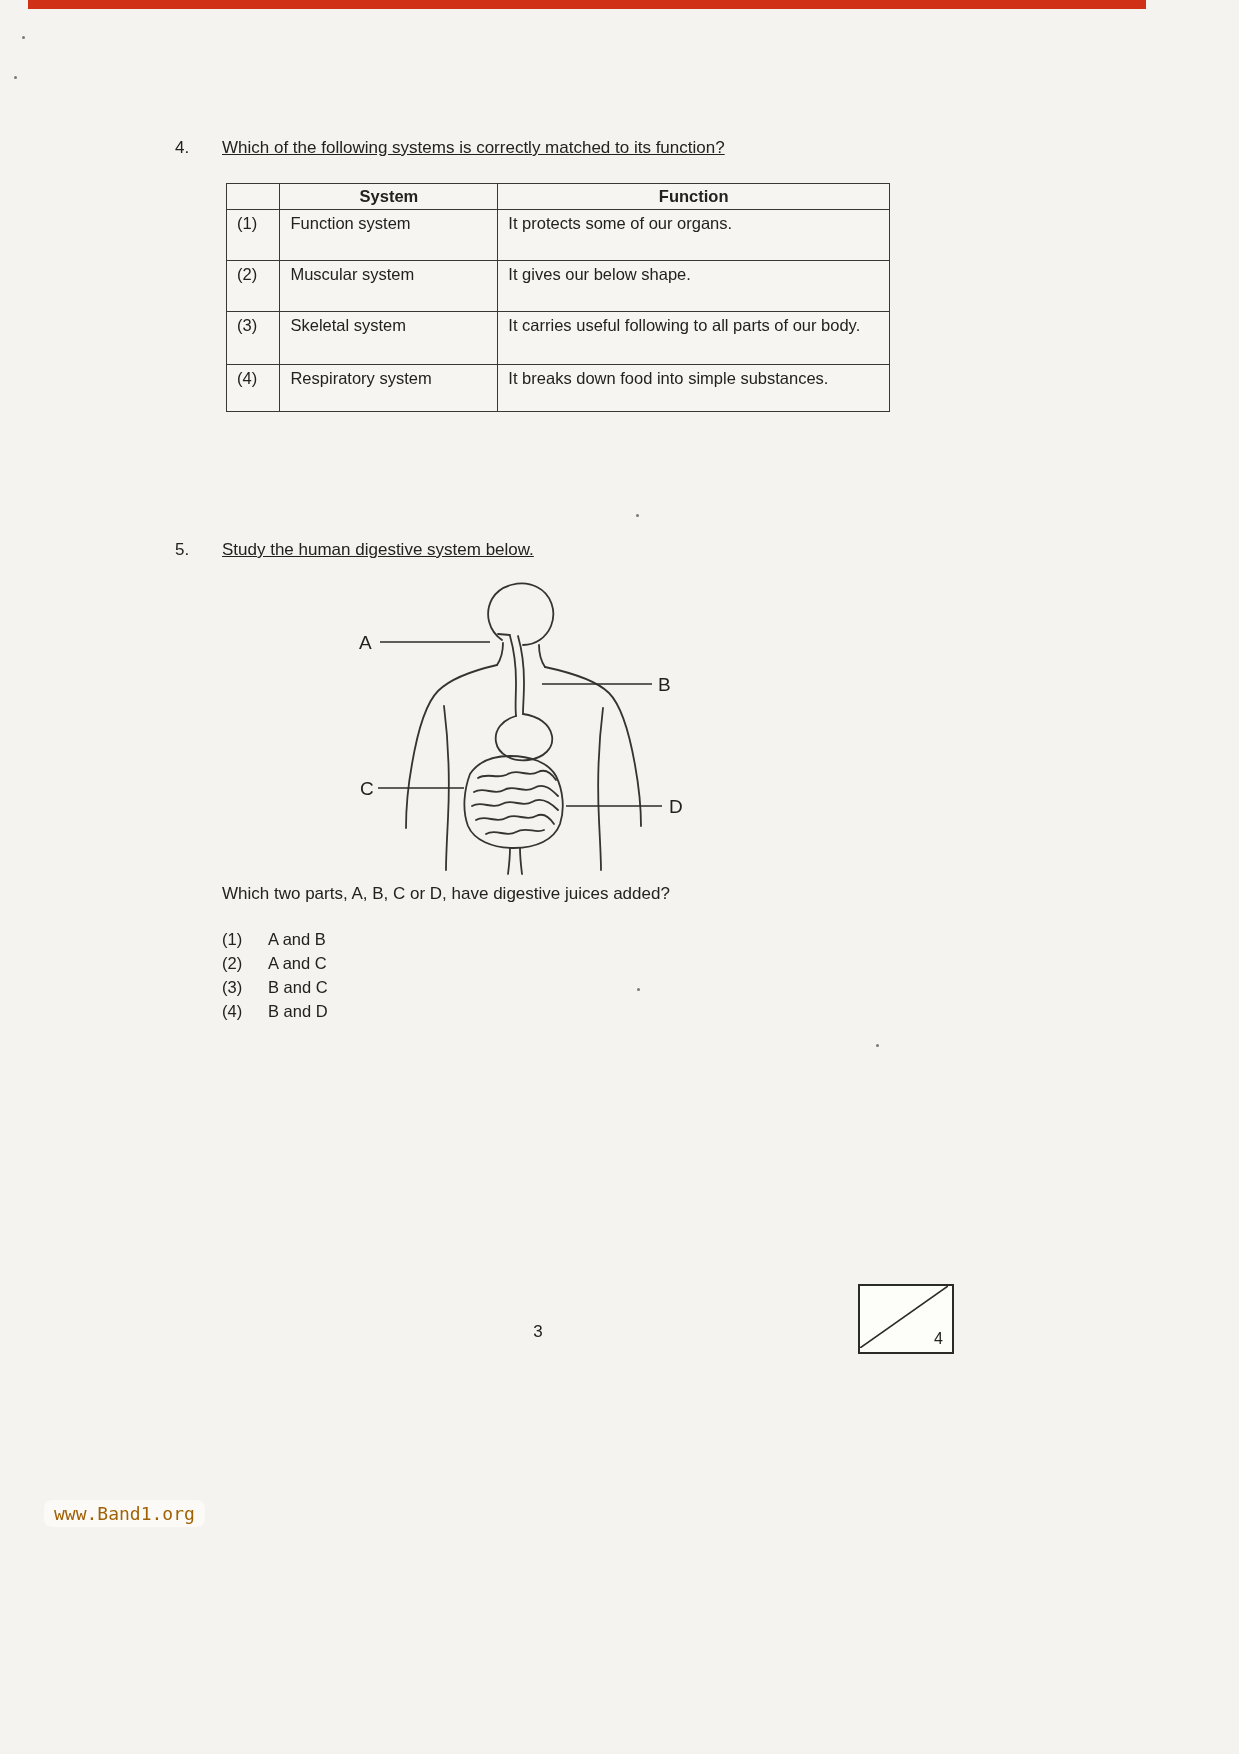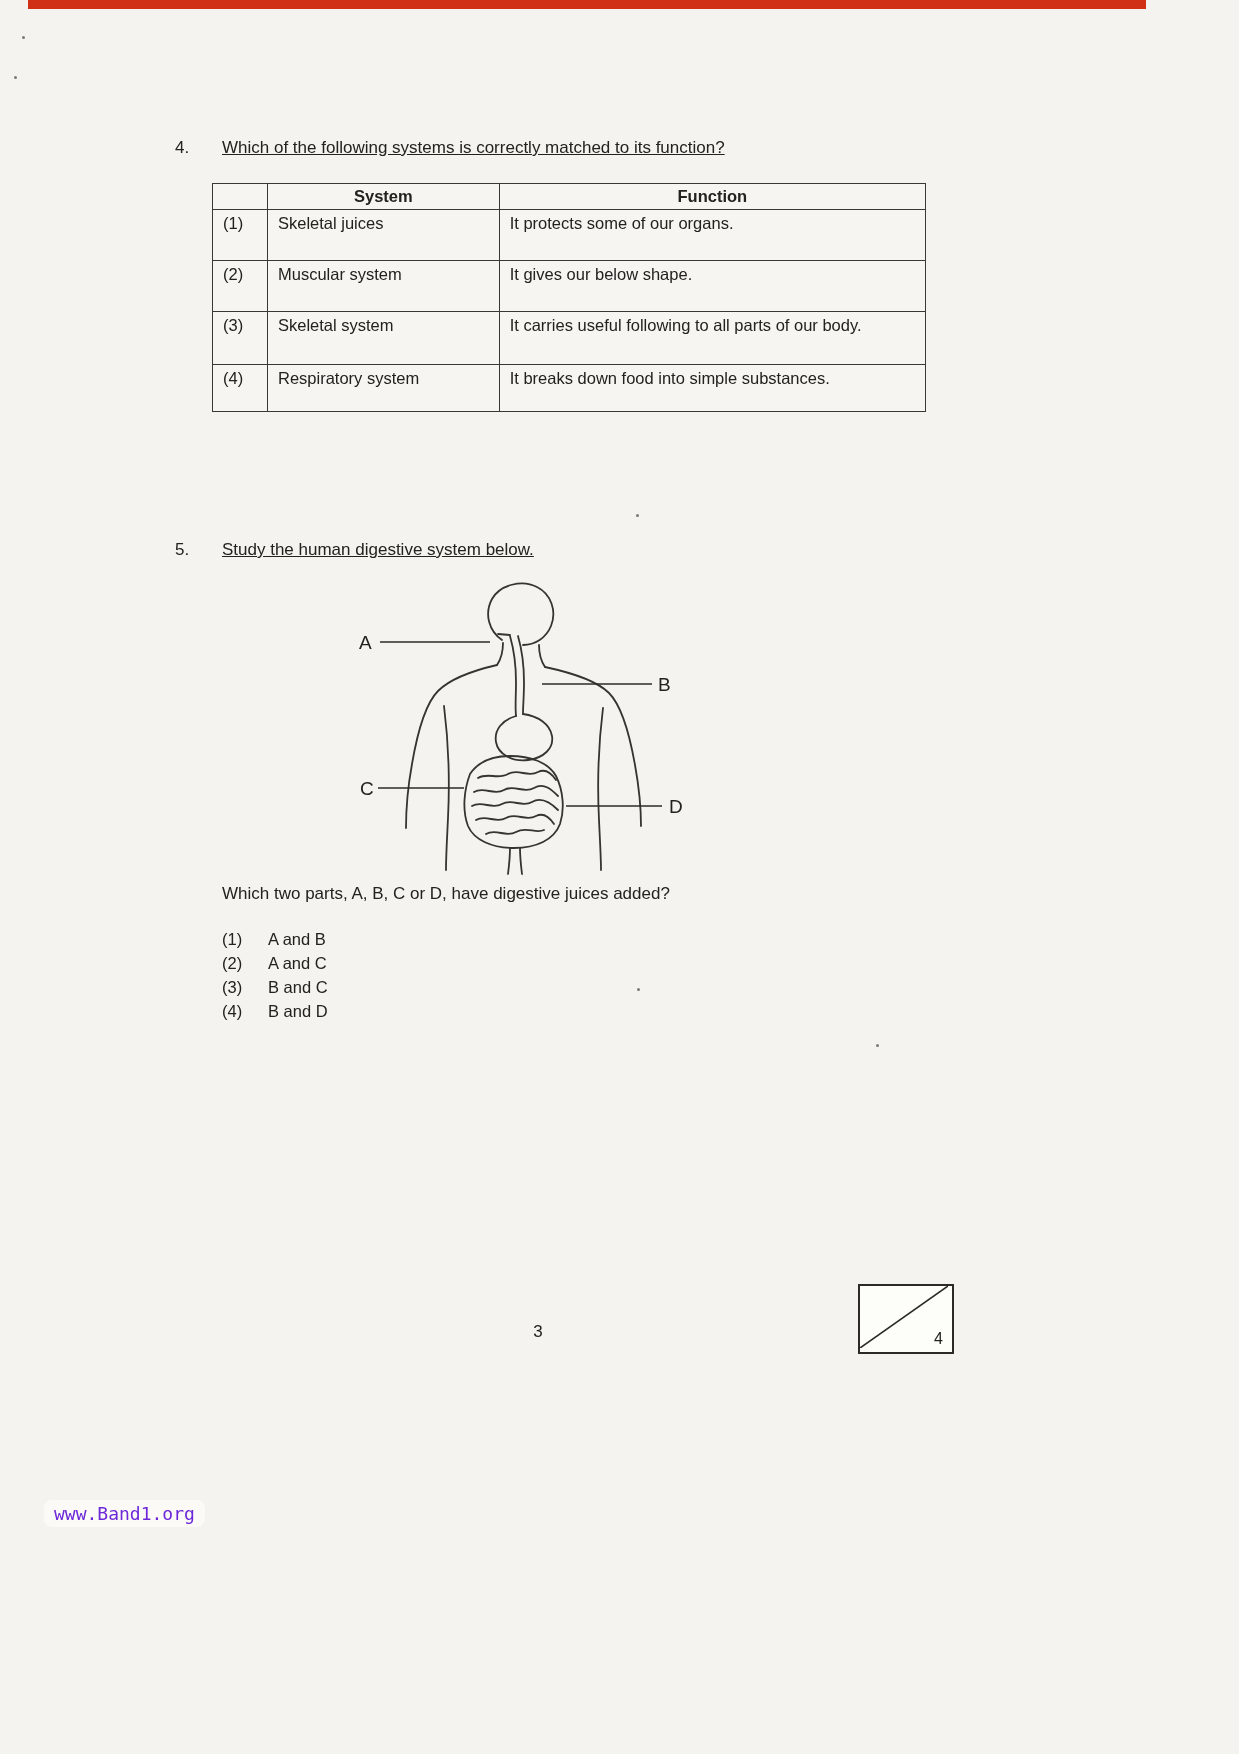--- a/index.html
+++ b/index.html
@@ -10,21 +10,21 @@
     color:#23221f;
     overflow:hidden;
   }
   .top-strip{position:absolute;top:0;left:28px;width:1118px;height:9px;background:#d03015;}
 
   .q-row{position:absolute;display:flex;align-items:flex-start;}
   .q-num{width:47px;flex:0 0 47px;font-size:17px;}
   .q-text{font-size:17px;max-width:760px;text-decoration:underline;}
 
   table.match{
-    position:absolute;left:212px;top:183px;width:714px;
+    position:absolute;left:226px;top:183px;width:664px;
     border-collapse:collapse;
     font-size:16.5px;
     background:#f6f5f1;
   }
   table.match th, table.match td{
     border:1.7px solid #3a3833;
     padding:4px 10px;
     vertical-align:top;
     text-align:left;
   }
@@ -42,21 +42,21 @@
   .options{position:absolute;left:222px;top:930px;font-size:16.5px;}
   .opt-line{display:flex;margin-bottom:5px;}
   .opt-line .n{width:46px;flex:0 0 46px;}
 
   .page-num{position:absolute;left:498px;top:1322px;width:80px;text-align:center;font-size:17px;}
 
   .corner-box{position:absolute;left:858px;top:1284px;width:92px;height:66px;background:#fdfdfa;border:2px solid #2b2a27;}
   .corner-box svg{position:absolute;left:0;top:0;}
   .corner-box .val{position:absolute;right:9px;bottom:4px;font-size:16px;color:#23221f;}
 
-  .watermark{position:absolute;left:44px;top:1500px;font-family:"DejaVu Sans Mono",monospace;font-size:18px;color:#6d28d9;background:#fbfaf6;padding:3px 10px;border-radius:8px;}
+  .watermark{position:absolute;left:44px;top:1500px;font-family:"DejaVu Sans Mono",monospace;font-size:18px;color:#a16207;background:#fbfaf6;padding:3px 10px;border-radius:8px;}
 
   .speck{position:absolute;background:#7a7872;border-radius:50%;}
 </style>
 </head>
 <body>
 
 <div class="top-strip"></div>
 
 <div class="q-row" style="left:175px;top:138px;">
   <div class="q-num">4.</div>
@@ -70,21 +70,21 @@
       <col style="width:427px;">
   </colgroup>
   <tbody>
       <tr>
     <th></th>
     <th>System</th>
     <th>Function</th>
   </tr>
   <tr class="r1">
     <td class="opt">(1)</td>
-    <td>Skeletal juices</td>
+    <td>Function system</td>
     <td>It protects some of our organs.</td>
   </tr>
   <tr class="r2">
     <td class="opt">(2)</td>
     <td>Muscular system</td>
     <td>It gives our below shape.</td>
   </tr>
   <tr class="r3">
     <td class="opt">(3)</td>
     <td>Skeletal system</td>

